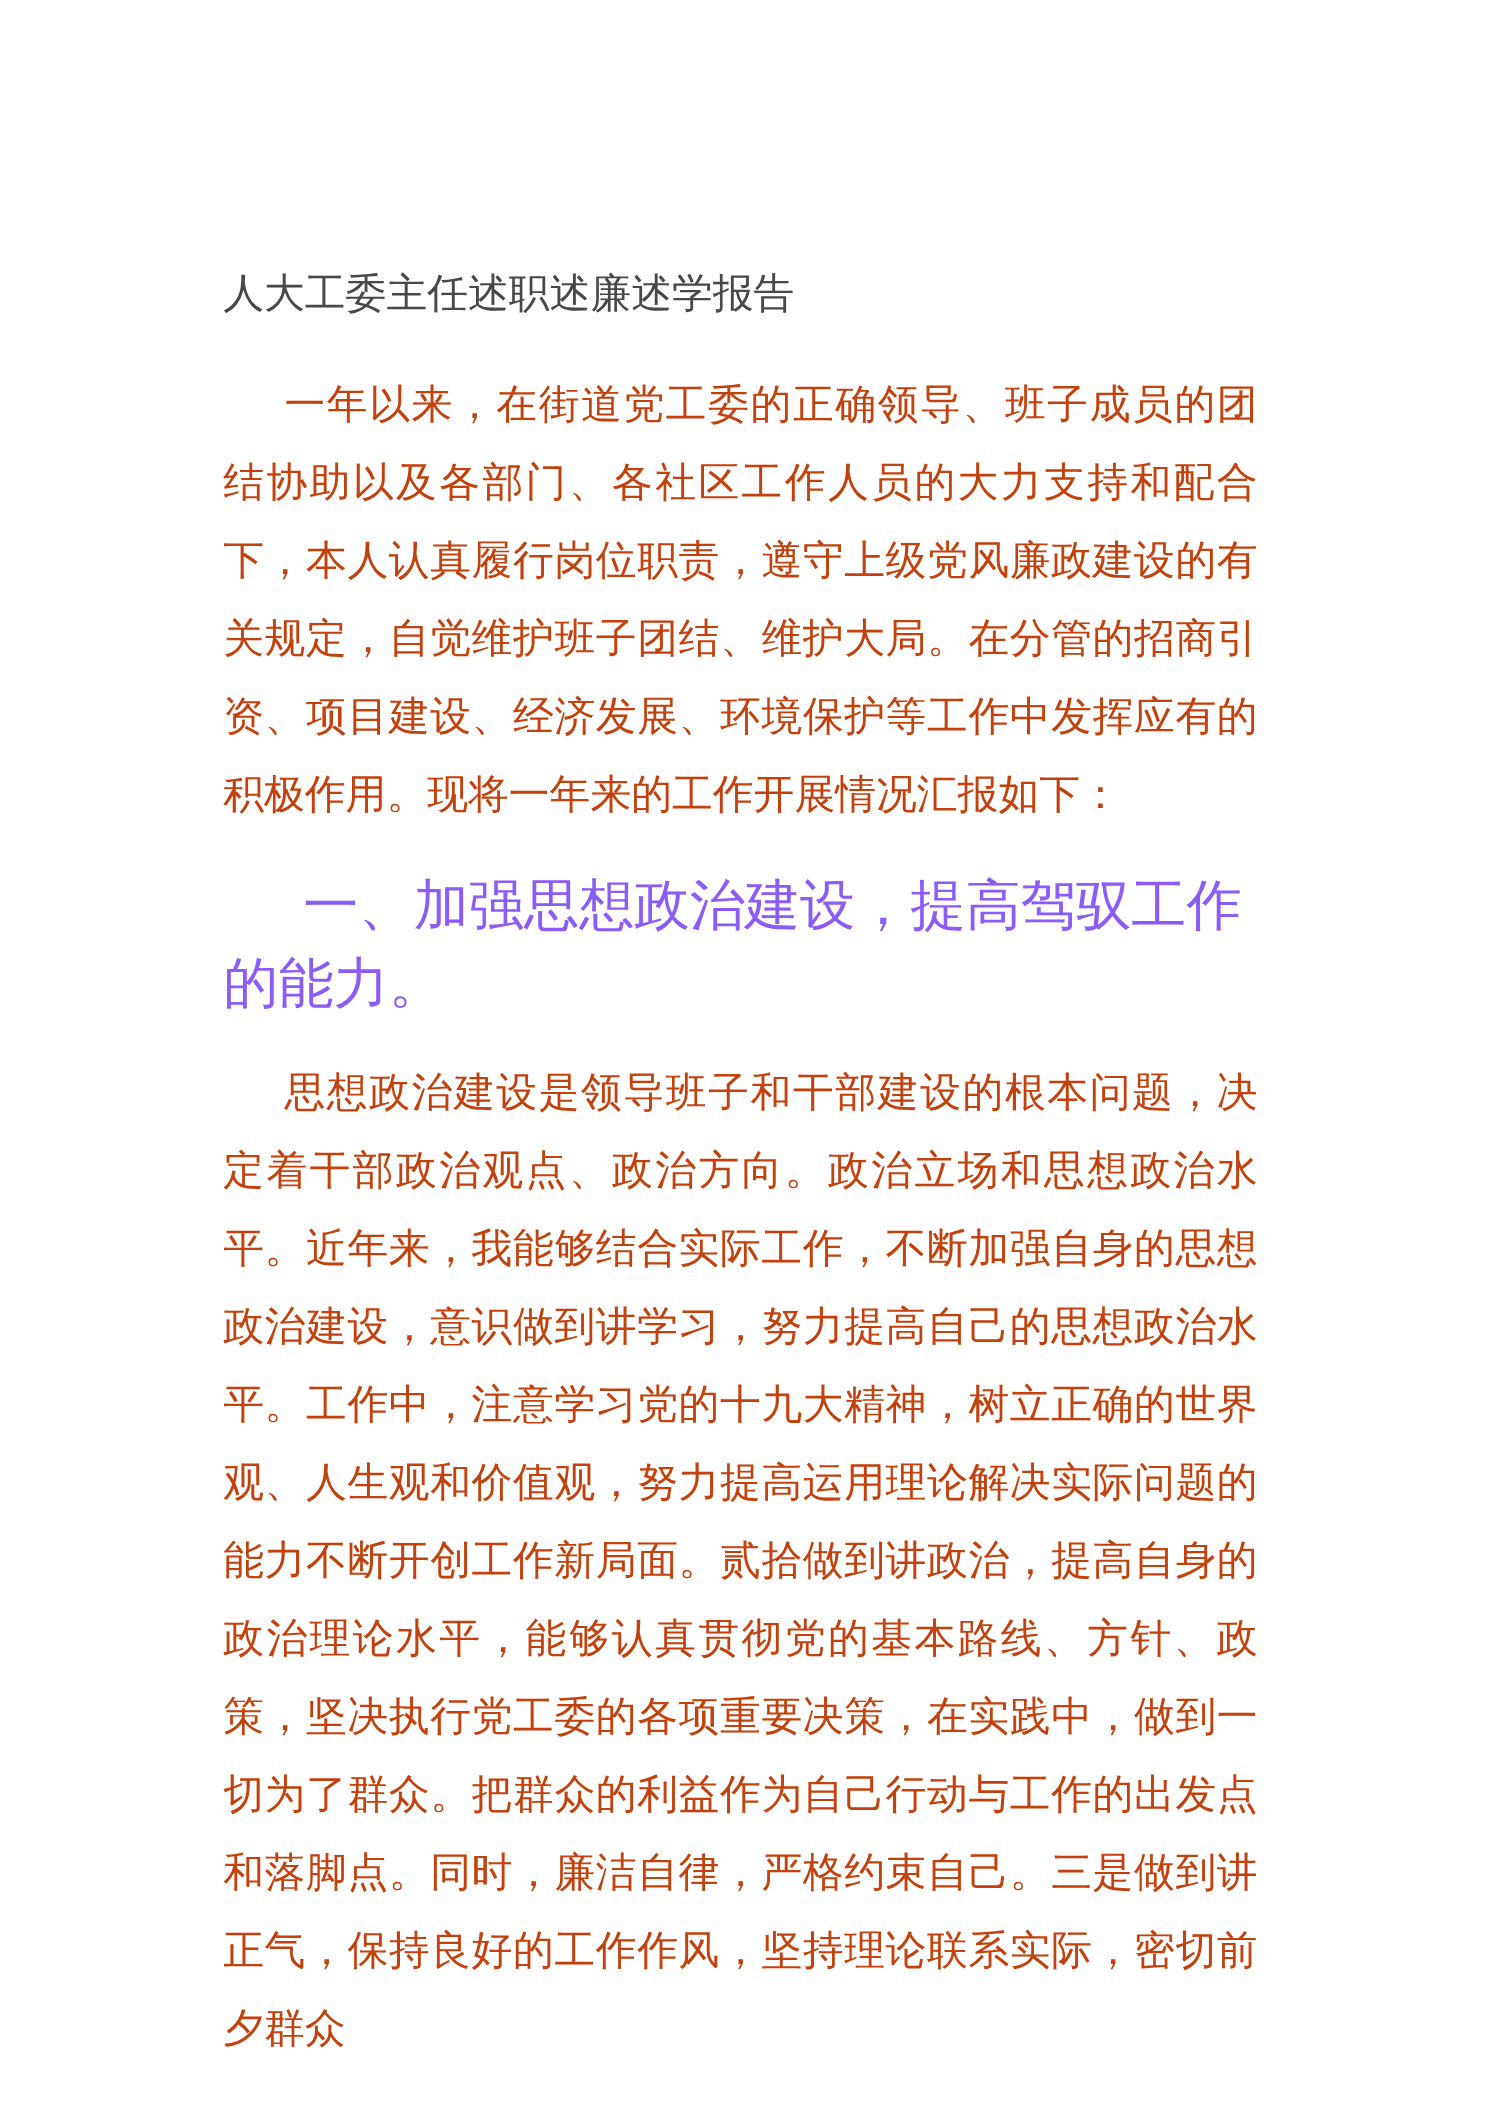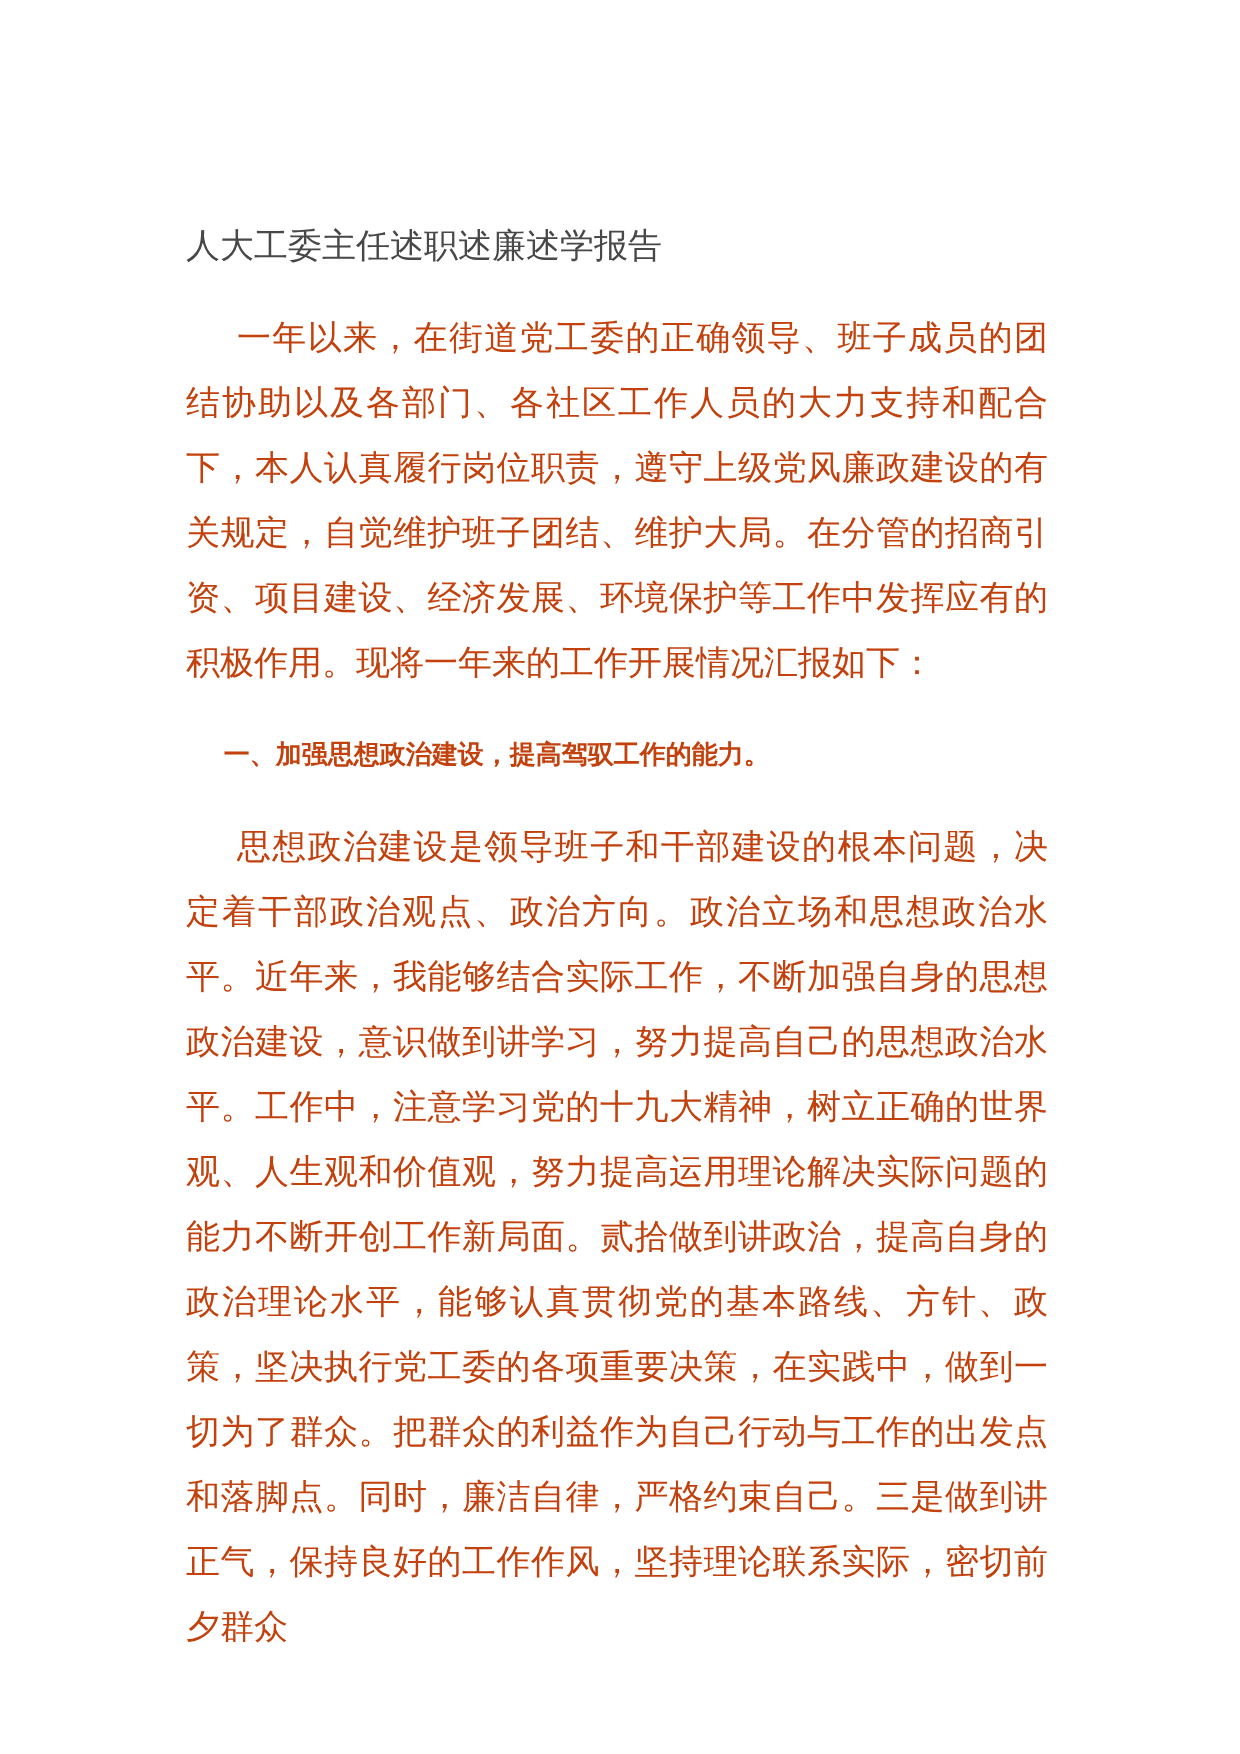--- a/index.html
+++ b/index.html
@@ -32,25 +32,25 @@
   }
   .para {
     margin: 0 0 27px 0;
     text-align: justify;
     text-justify: inter-character;
     text-indent: 1.5em;
     word-break: break-all;
     color: #c2410c;
   }
   .heading {
-    font-size: 26px;
-    font-weight: bold;
+    font-size: 46px;
+    font-weight: normal;
     margin: 0 0 27px 0;
     text-indent: 1.45em;
-    color: #c2410c;
+    color: #8b5cf6;
   }
 </style>
 </head>
 <body>
 
 <div class="page">
   <h1 class="doc-title">人大工委主任述职述廉述学报告</h1>
 
   <p class="para">一年以来，在街道党工委的正确领导、班子成员的团结协助以及各部门、各社区工作人员的大力支持和配合下，本人认真履行岗位职责，遵守上级党风廉政建设的有关规定，自觉维护班子团结、维护大局。在分管的招商引资、项目建设、经济发展、环境保护等工作中发挥应有的积极作用。现将一年来的工作开展情况汇报如下：</p>
 

